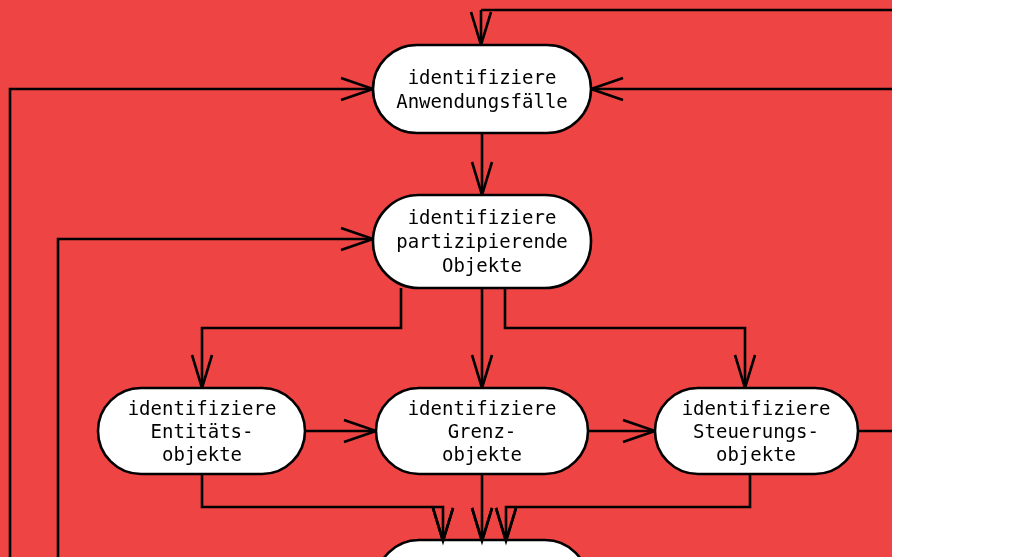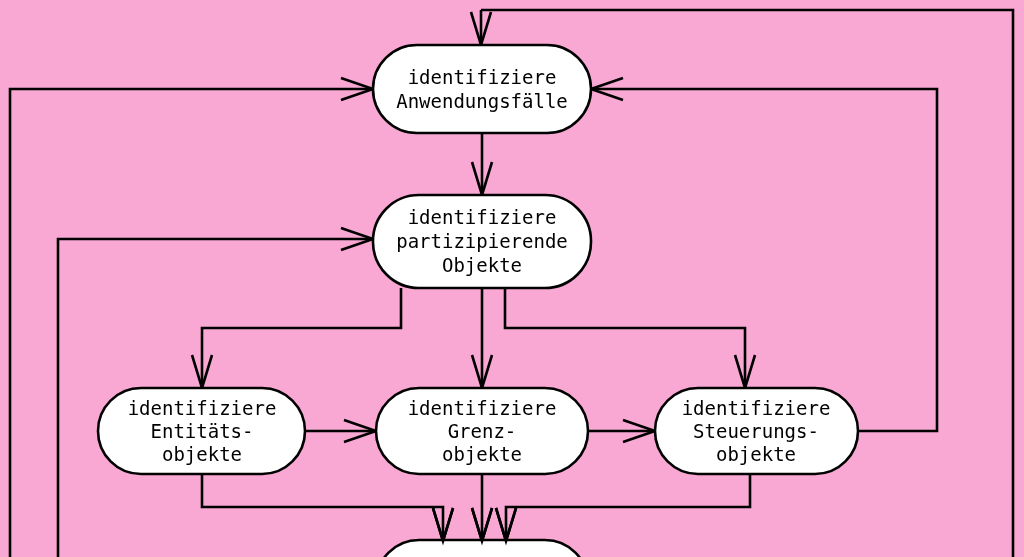--- a/index.html
+++ b/index.html
@@ -3,23 +3,23 @@
 <meta charset="utf-8">
 <title>Flowchart</title>
 <style>
   html, body {
     margin: 0;
     padding: 0;
     background: #ffffff;
   }
   #canvas {
     position: relative;
-    width: 1024px;
+    width: 892px;
     height: 557px;
-    background: #f9a8d4;
+    background: #ef4444;
     overflow: hidden;
     font-family: "DejaVu Sans Mono", "Liberation Mono", monospace;
   }
   svg#diagram {
     position: absolute;
     top: 0;
     left: 0;
     width: 1024px;
     height: 557px;
     display: block;

